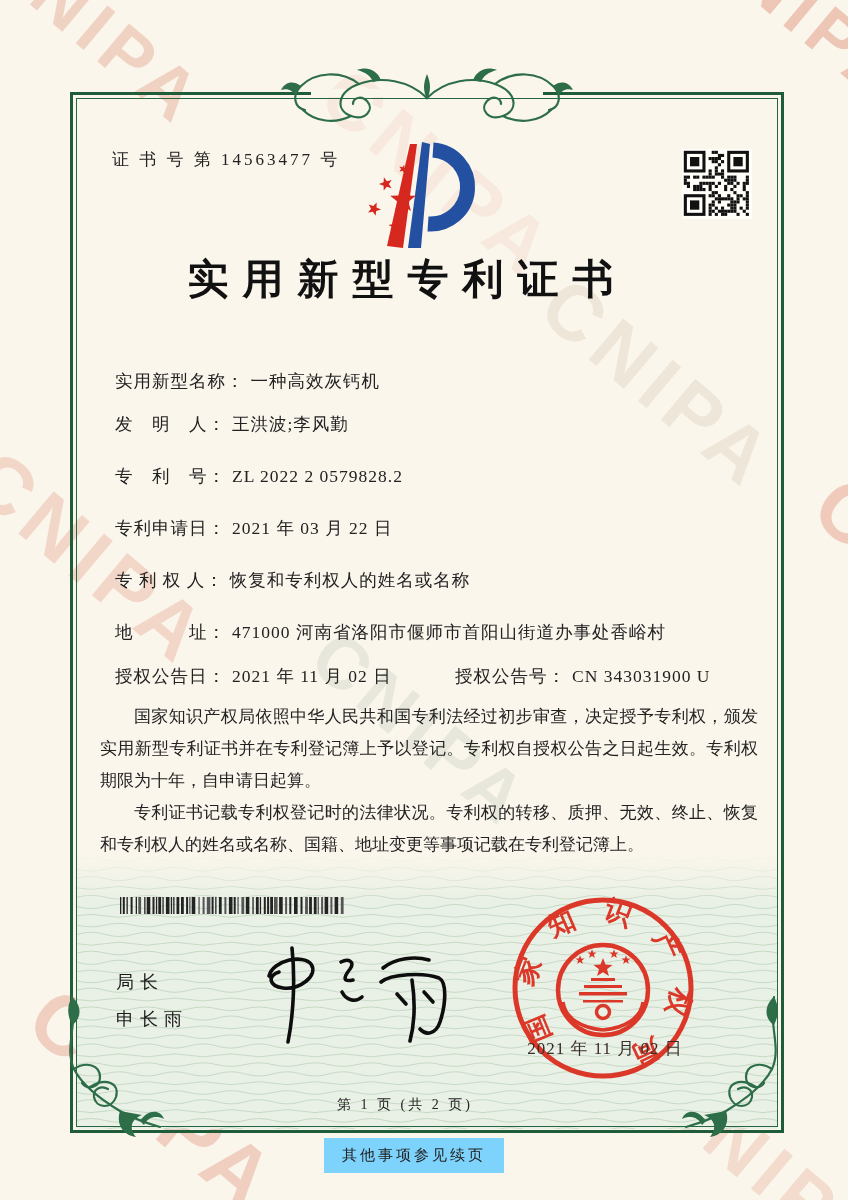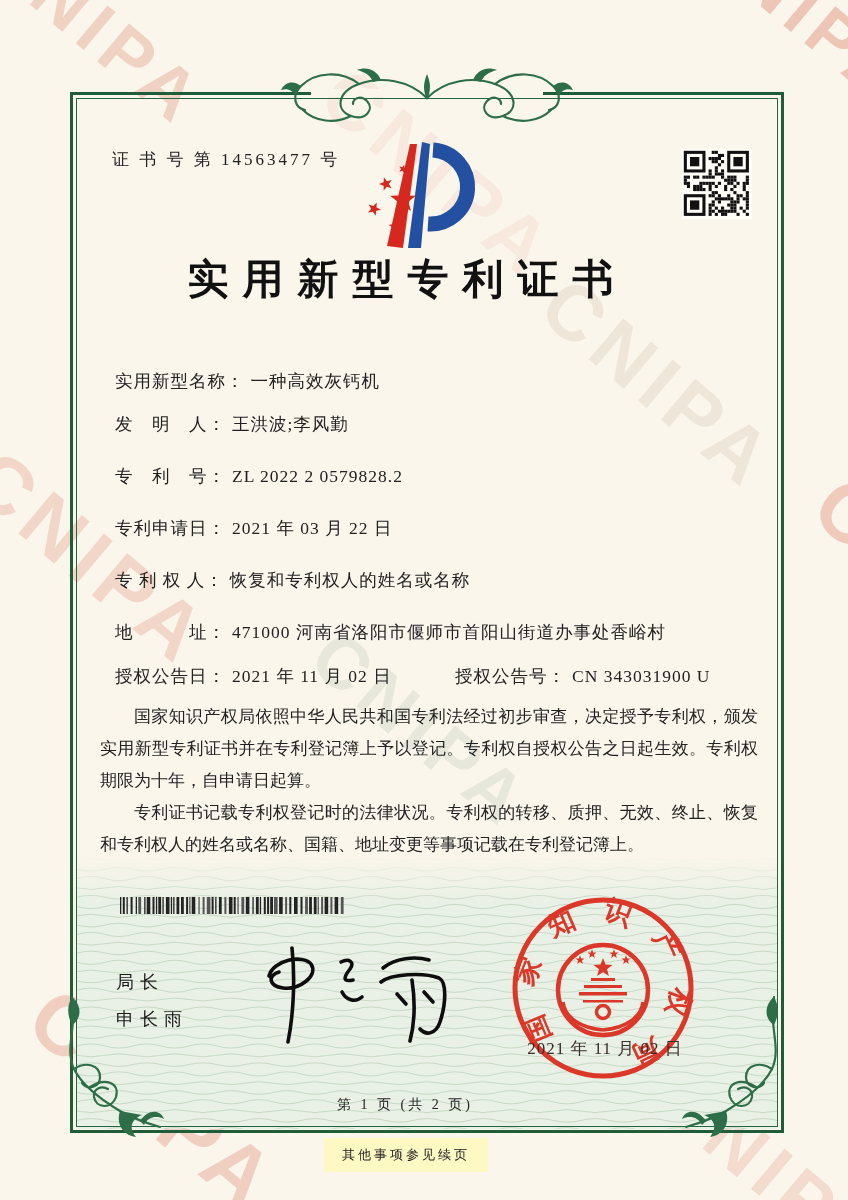--- a/index.html
+++ b/index.html
@@ -30,22 +30,22 @@
       text-align:justify;z-index:5;}
   .body-text p{margin:0;text-indent:2em;}
   .officer-title{position:absolute;left:116px;top:970px;font-size:18px;letter-spacing:6px;
       font-family:"Liberation Sans","DejaVu Sans",sans-serif;color:#1a1a1a;z-index:5;}
   .officer-name{position:absolute;left:116px;top:1007px;font-size:18px;letter-spacing:6px;
       font-family:"Liberation Sans","DejaVu Sans",sans-serif;color:#1a1a1a;z-index:5;}
   .seal-date{position:absolute;left:515px;top:1037px;width:180px;text-align:center;font-size:17px;
       letter-spacing:1px;color:#3a2d28;z-index:7;}
   .page-info{position:absolute;left:48px;top:1096px;width:714px;text-align:center;
       font-size:14px;letter-spacing:3px;z-index:5;}
-  .cont-note{position:absolute;left:324px;top:1138px;background:#fef9c3;padding:8px 18px;
-      font-size:13px;letter-spacing:3px;z-index:5;}
+  .cont-note{position:absolute;left:324px;top:1138px;background:#7dd3fc;padding:8px 18px;
+      font-size:15px;letter-spacing:3px;z-index:5;}
   
   .logo{position:absolute;left:353px;top:138px;z-index:5;}
   .qr{position:absolute;left:682px;top:149px;z-index:5;}
   .barcode{position:absolute;left:120px;top:897px;z-index:5;}
   .signature{position:absolute;left:245px;top:942px;z-index:5;}
   .seal{position:absolute;left:508px;top:893px;z-index:6;opacity:.93;}
   .orn-top{position:absolute;left:277px;top:60px;z-index:4;}
   .orn-bl{position:absolute;left:56px;top:995px;z-index:4;}
   .orn-br{position:absolute;left:680px;top:995px;z-index:4;transform:scaleX(-1);}
 </style>

